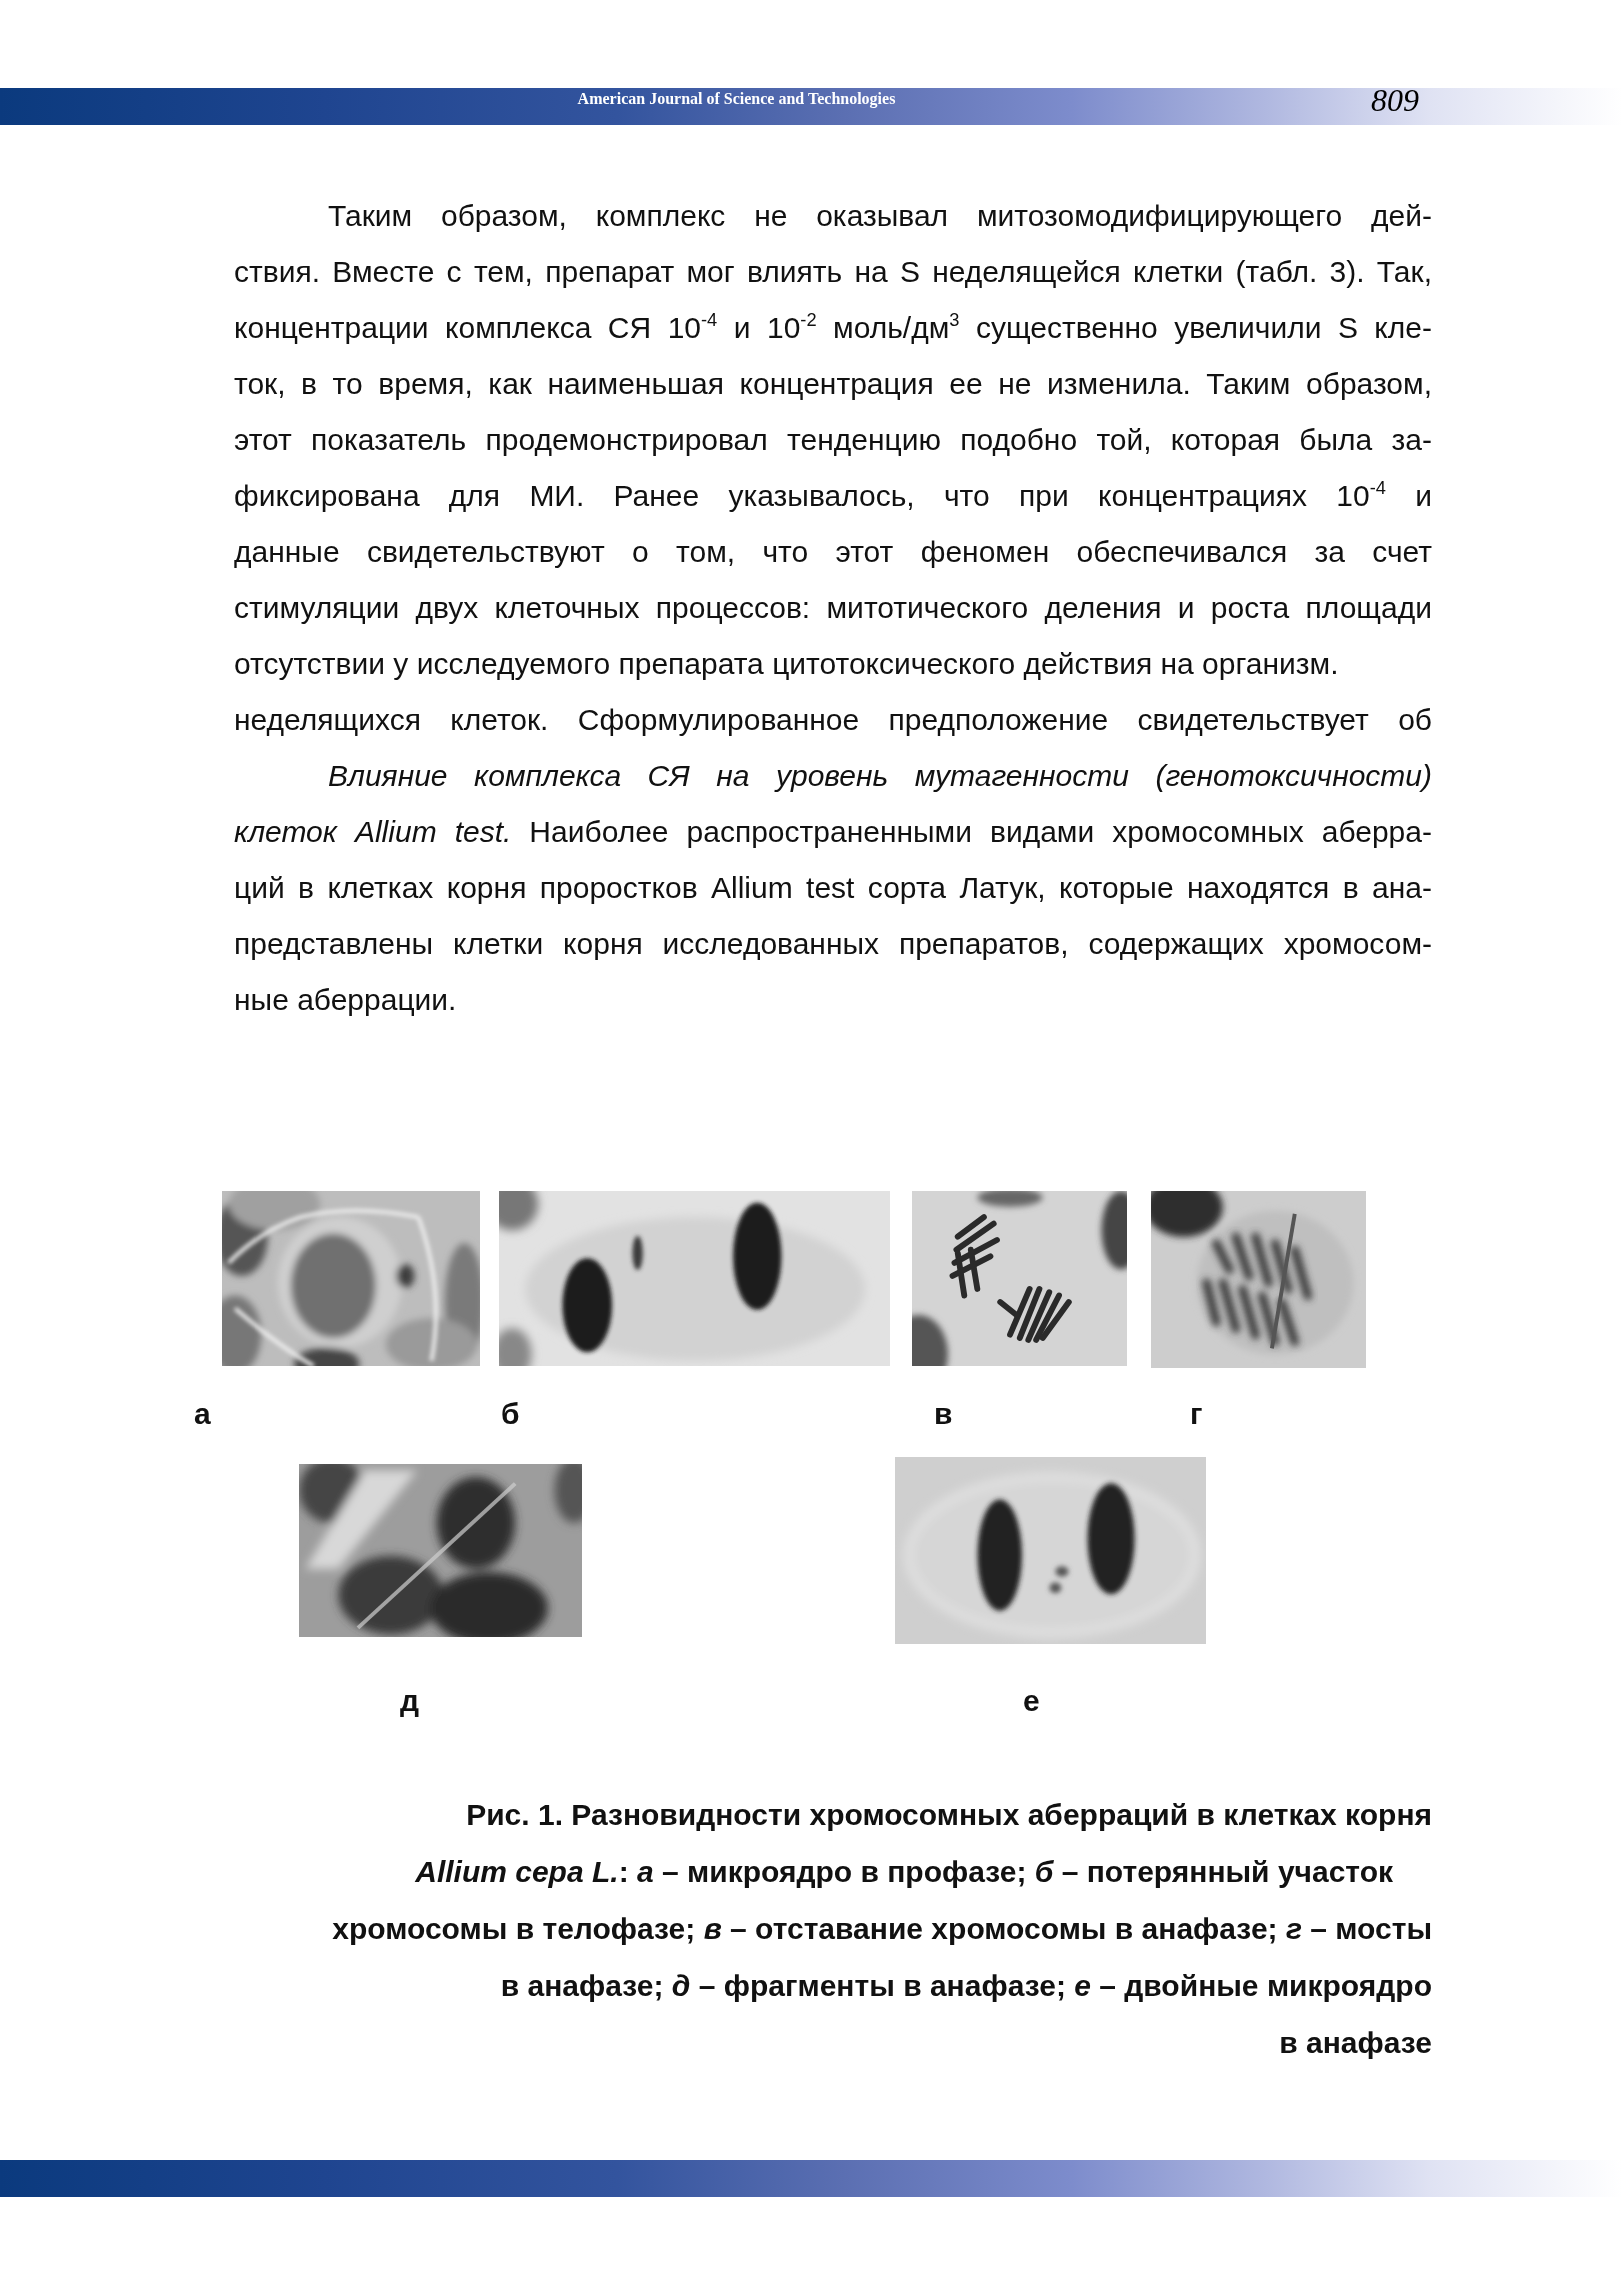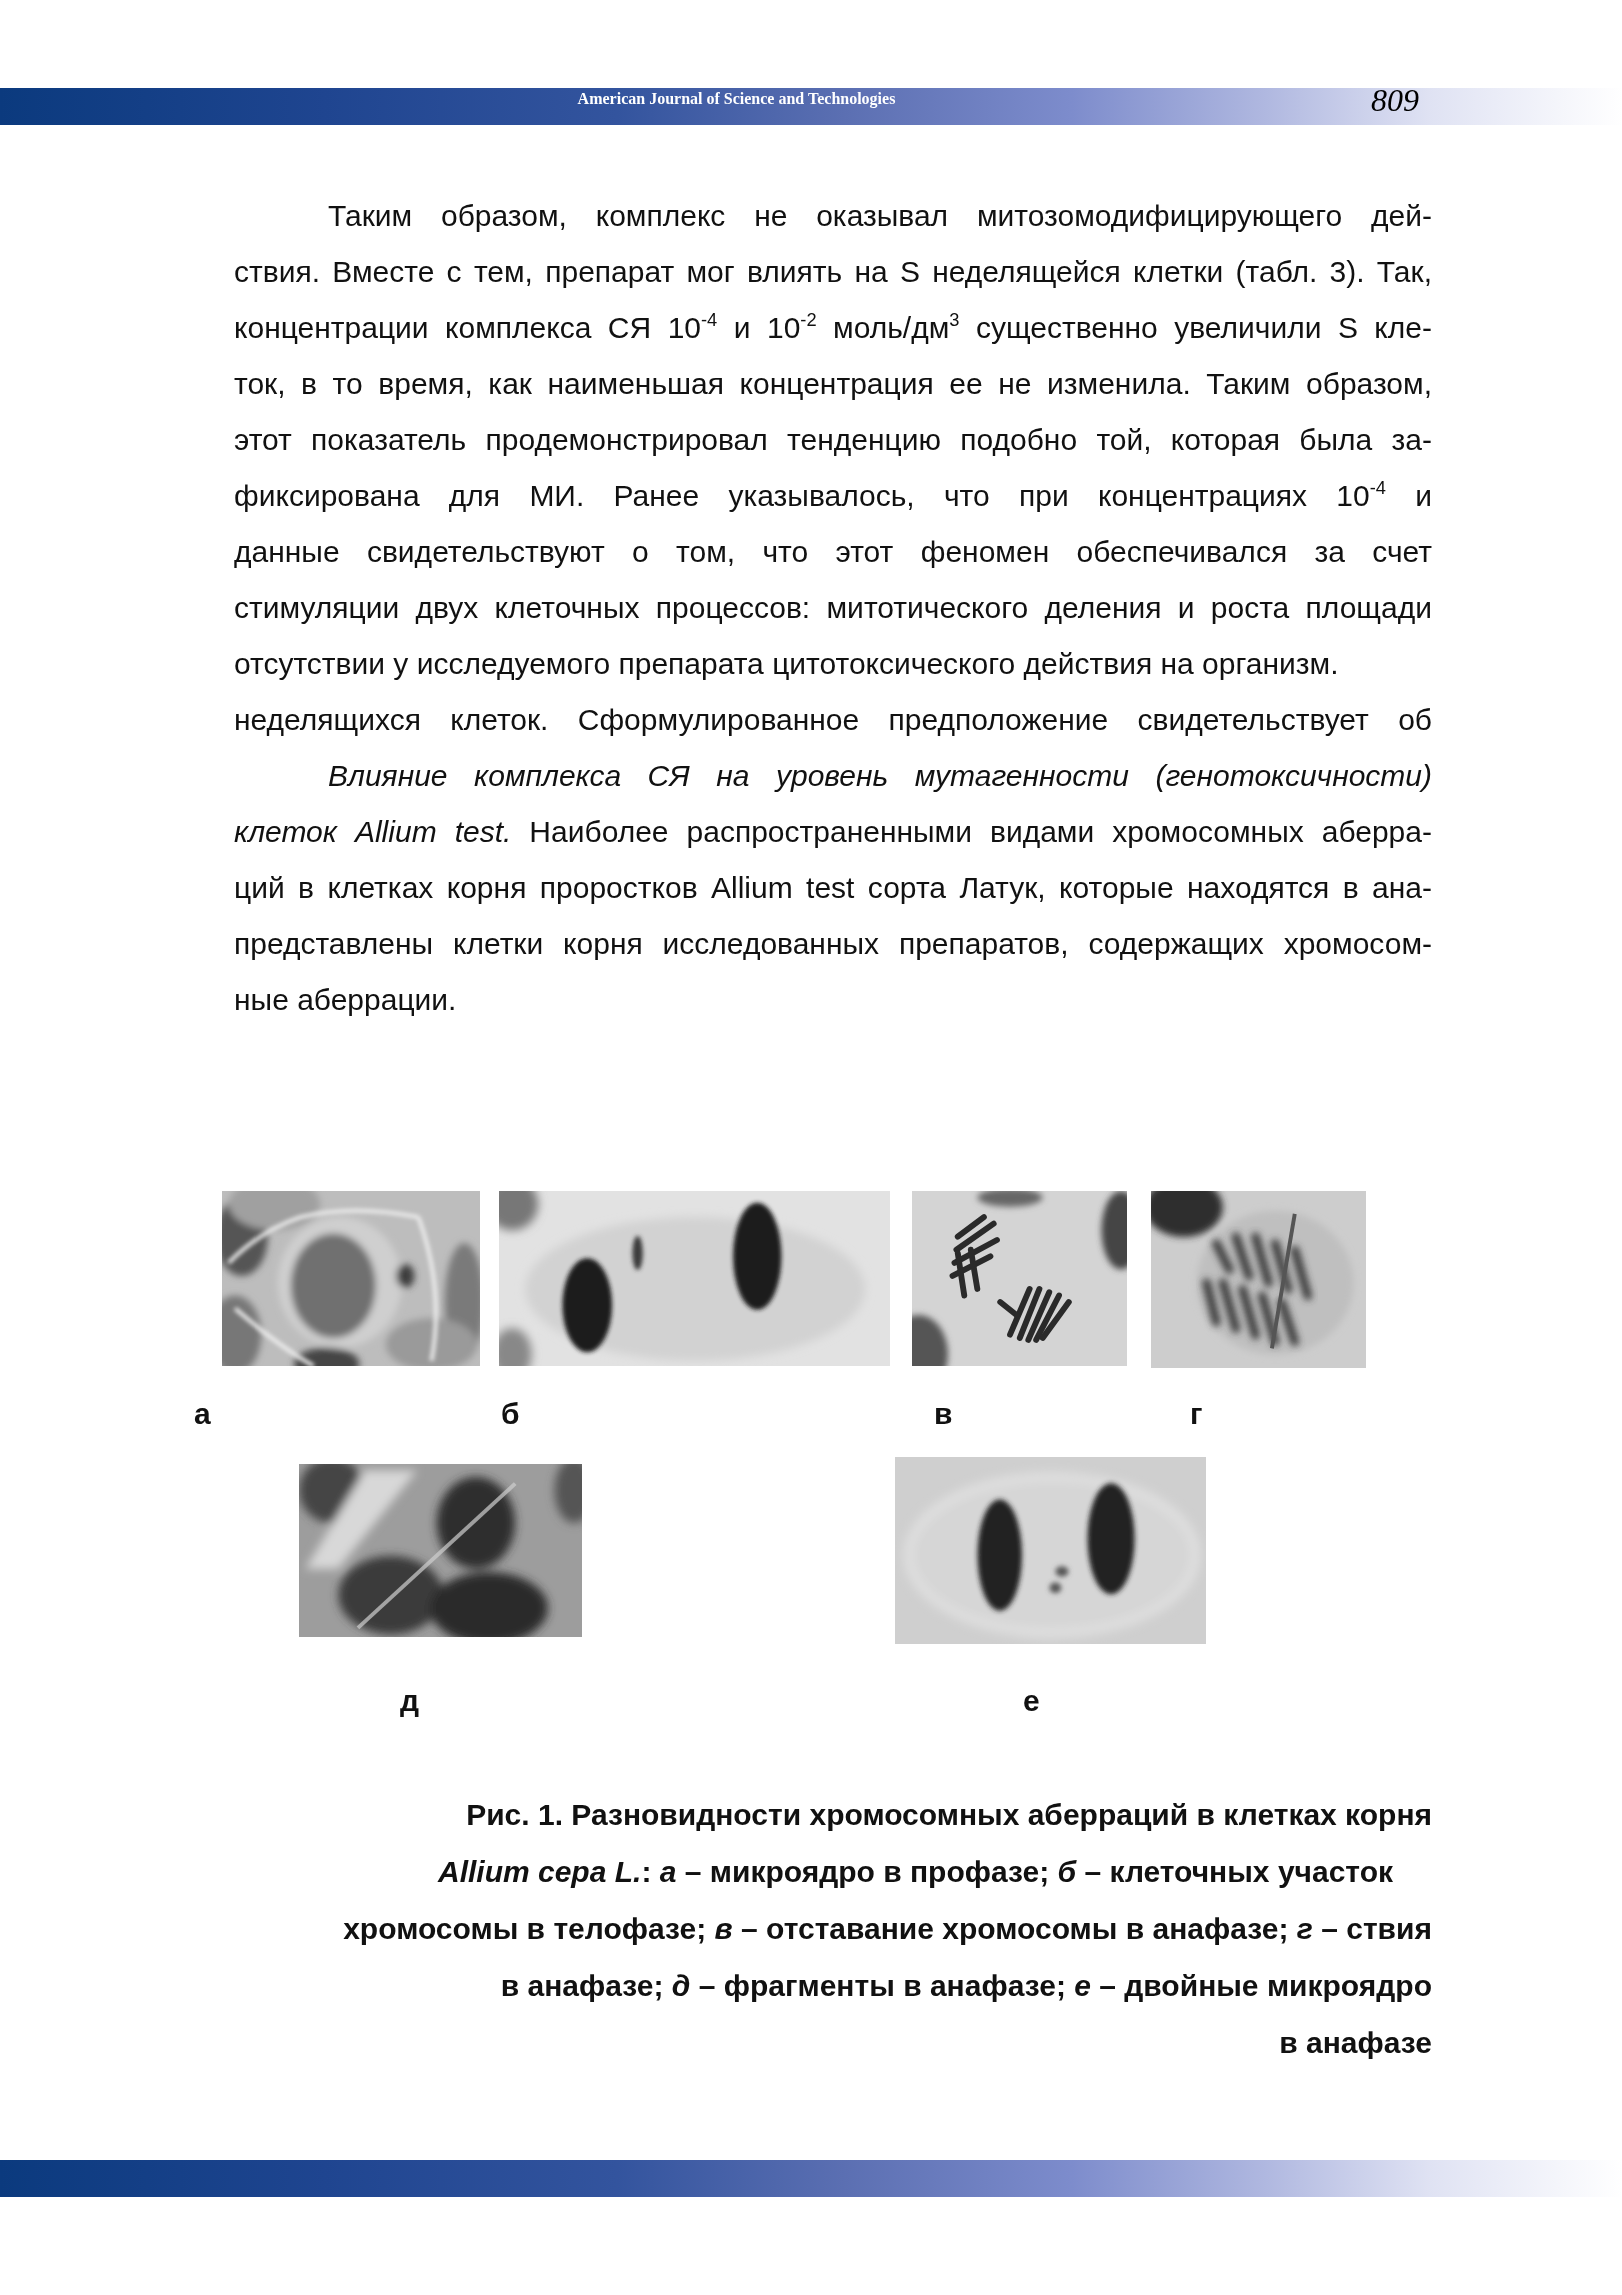--- a/index.html
+++ b/index.html
@@ -203,20 +203,20 @@
       <ellipse cx="245" cy="200" rx="9" ry="8" fill="#555"></ellipse>
     </g>
   </svg>
 </div>
 
 <div class="flabel" style="left:400px;top:1684px;">д</div>
 <div class="flabel" style="left:1023px;top:1684px;">е</div>
 
 <div class="caption">
   <div style="padding-left:13px;">Рис. 1. Разновидности хромосомных аберраций в клетках корня</div>
-  <div id="cap2" style="padding-right:39px;"><i>Allium cepa L.</i><span>: </span><i>а</i><span> – микроядро в профазе; </span><i>б</i><span> – клеточных участок</span></div>
-  <div id="cap3"><span>хромосомы в телофазе; </span><i>в</i><span> – отставание хромосомы в анафазе; </span><i>г</i><span> – ствия</span></div>
+  <div id="cap2" style="padding-right:39px;"><i>Allium cepa L.</i><span>: </span><i>а</i><span> – микроядро в профазе; </span><i>б</i><span> – потерянный участок</span></div>
+  <div id="cap3"><span>хромосомы в телофазе; </span><i>в</i><span> – отставание хромосомы в анафазе; </span><i>г</i><span> – мосты</span></div>
   <div id="cap4" style="padding-left:26px;"><span>в анафазе;  </span><i>д</i><span> – фрагменты в анафазе; </span><i>е</i><span> – двойные микроядро</span></div>
   <div style="padding-left:26px;">в анафазе</div>
 </div>
 
 <div class="band bottom"></div>
 
 
 </body></html>

